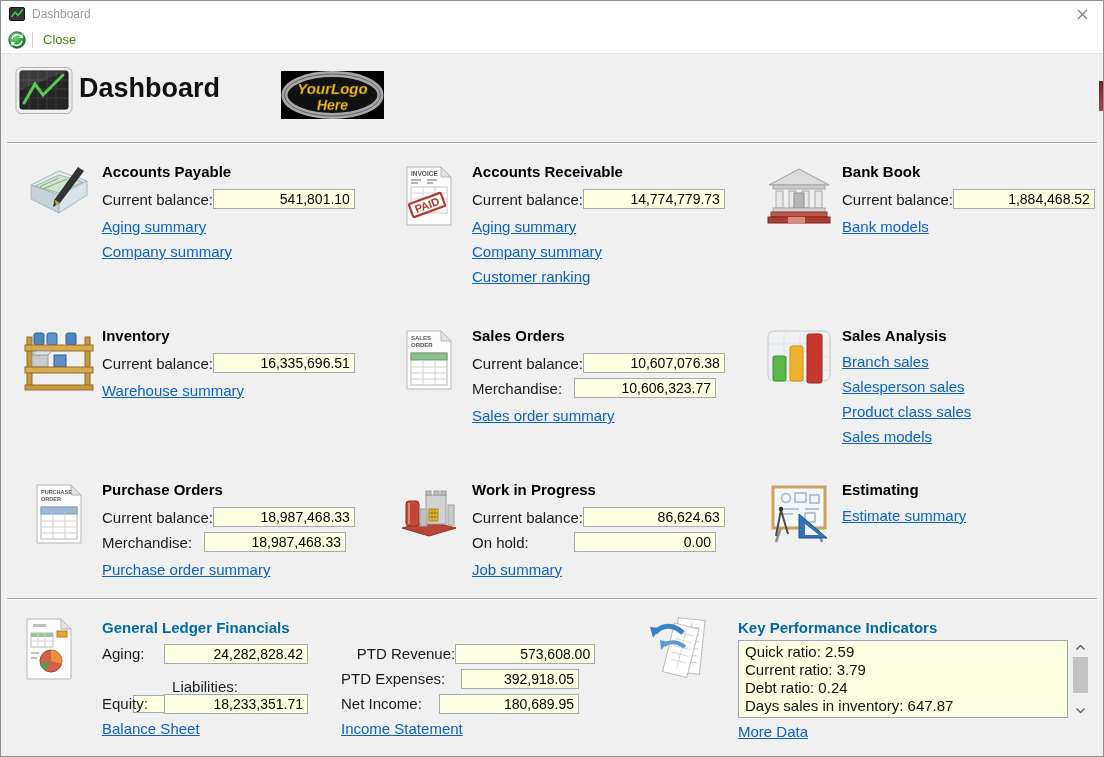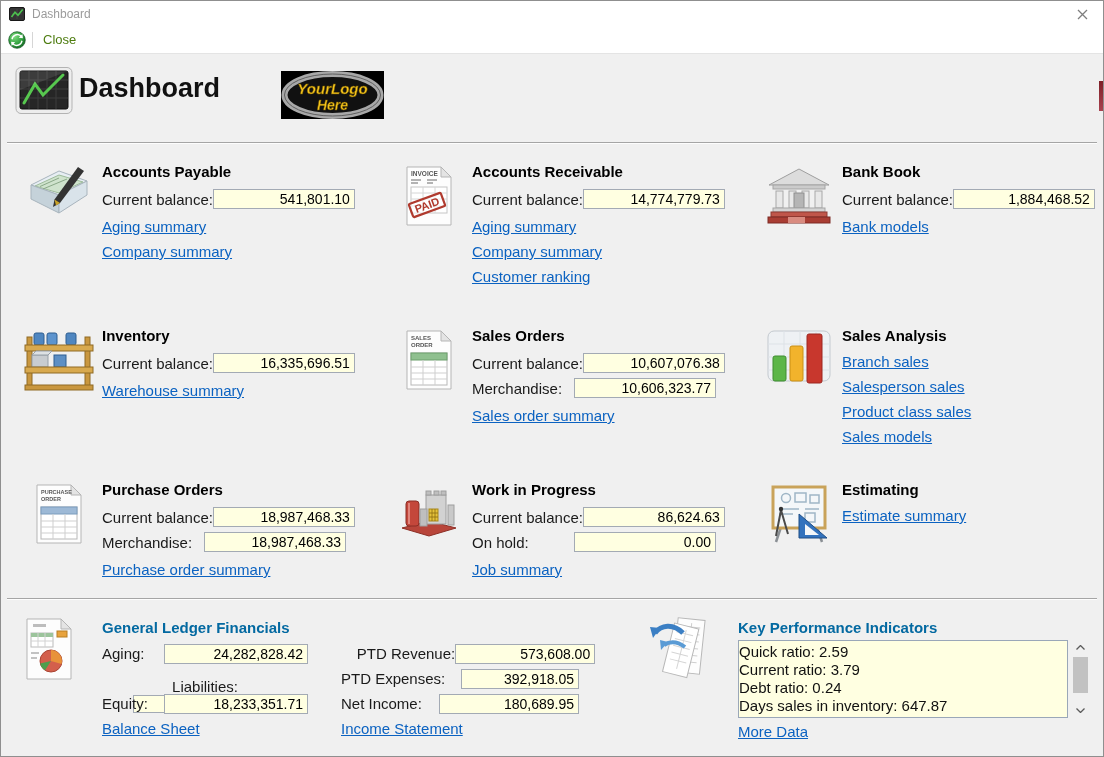--- a/index.html
+++ b/index.html
@@ -35,21 +35,21 @@
   .flabel{font-size:15px;color:#1a1a1a;white-space:nowrap;}
   .fval{width:142px;height:20px;box-sizing:border-box;background:#ffffe1;border:1px solid #a3aab4;
     font-family:"Liberation Sans","DejaVu Sans",sans-serif;font-size:14px;text-align:right;padding:0 4px;color:#000;}
   .links{margin-top:9px;}
   .slink{display:block;margin-bottom:8px;font-size:15px;color:#0b62c1;text-decoration:underline;cursor:pointer;width:max-content;}
   
   .abs{position:absolute;}
   .bsec-title{font-size:15px;font-weight:bold;color:#0369a1;}
   .glrow{position:absolute;height:21px;display:flex;align-items:center;}
   .kpibox{position:absolute;left:737px;top:639px;width:330px;height:78px;background:#ffffe1;
-    border:1px solid #9aa7b8;box-sizing:border-box;padding:2px 0;font-size:15px;color:#111;line-height:18px;overflow:hidden;}
+    border:1px solid #9aa7b8;box-sizing:border-box;padding:2px 6px;font-size:15px;color:#111;line-height:18px;overflow:hidden;}
   .sb{position:absolute;left:1071px;top:639px;width:17px;height:78px;}
   .sb-btn{position:absolute;left:0;width:17px;height:15px;display:flex;align-items:center;justify-content:center;cursor:pointer;}
   .sb-up{top:0;} .sb-dn{bottom:0;}
   .sb-thumb{position:absolute;left:1px;top:17px;width:15px;height:36px;background:#c2c2c2;cursor:pointer;}
   svg{display:block;}
   a{color:#0b62c1;}
 </style>
 </head>
 <body>
 

